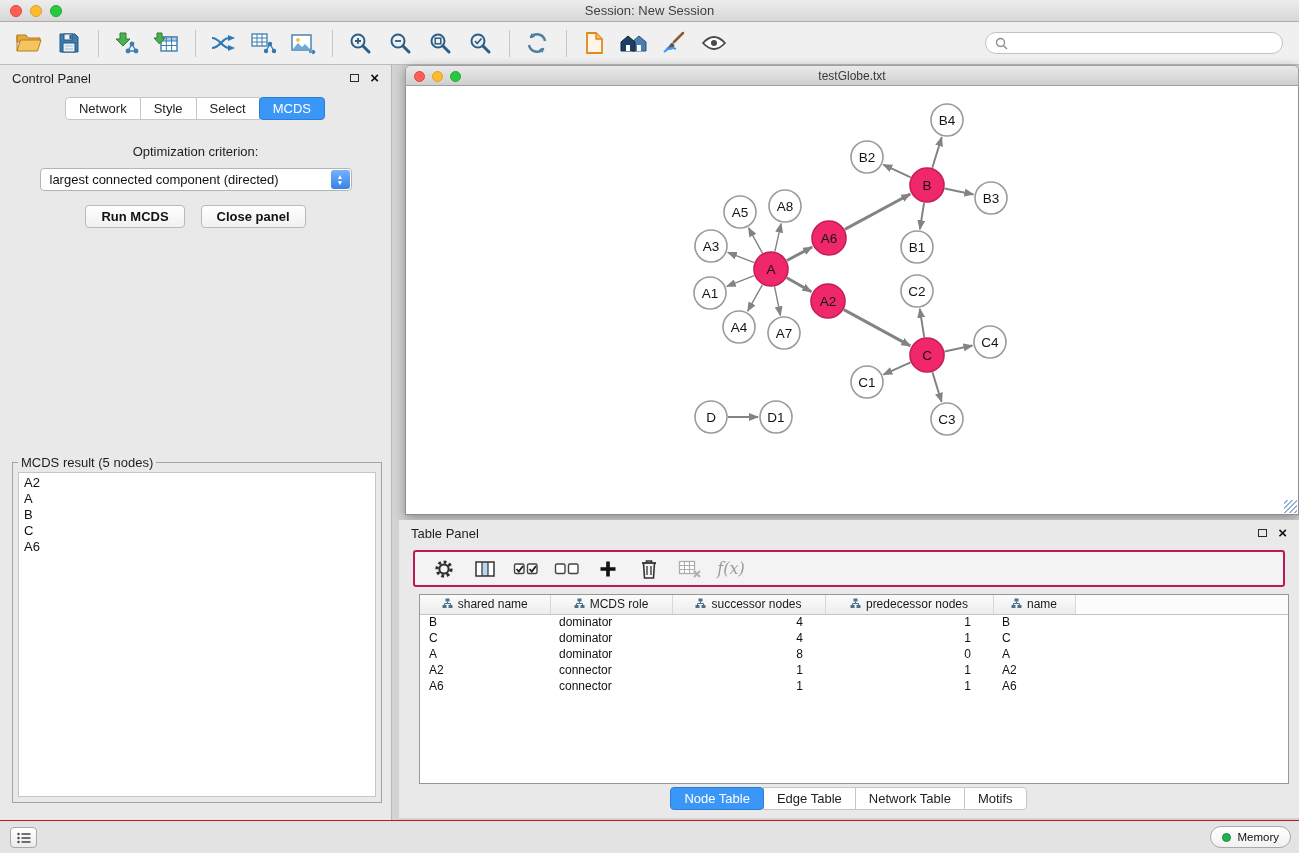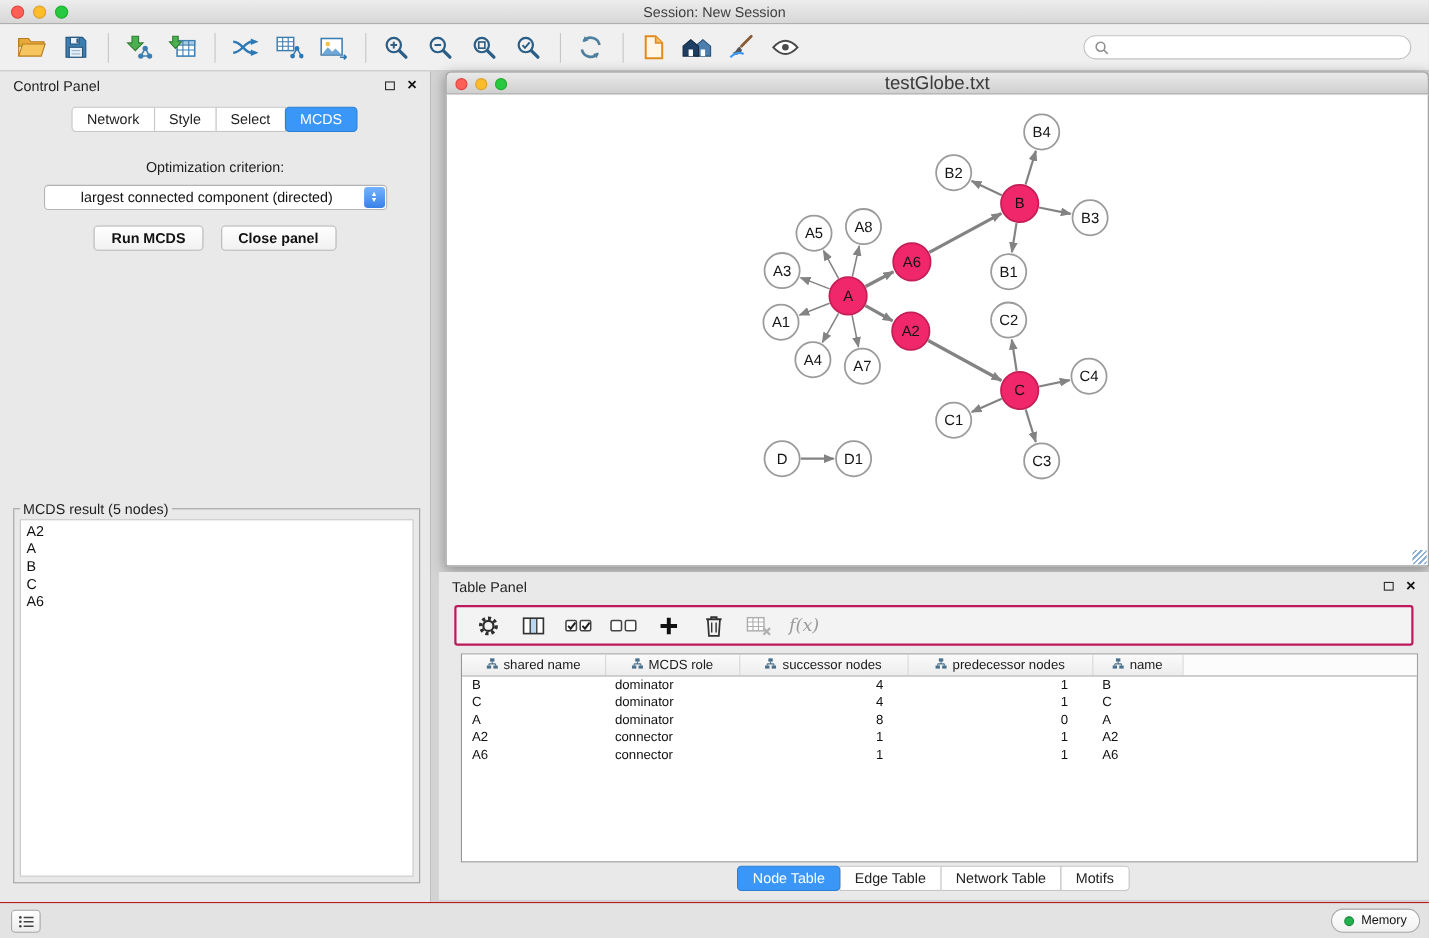--- a/index.html
+++ b/index.html
@@ -43,21 +43,21 @@
   .cp-tabs, .tp-tabs { display:flex; justify-content:center; }
   .cp-tabs { margin-top:6px; }
   .tab { font-size:13px; color:#222; background:#FFFFFF; border:1px solid #C6C6C6;
     padding:3px 13px; margin-left:-1px; line-height:15px; }
   .tab:first-child { border-radius:4px 0 0 4px; }
   .tab:last-child { border-radius:0 4px 4px 0; }
   .tab.active { background:#3B97F7; border-color:#2E7FD4; color:#fff; border-radius:4px; position:relative; z-index:1; }
   .opt-label { text-align:center; margin-top:24px; font-size:13px; color:#1E1E1E; }
   .dropdown { position:relative; width:312px; height:23px; margin:9px auto 0; background:#fff;
     border:1px solid #B4B4B4; border-radius:4px; display:flex; align-items:center;
-    font-size:13px; color:#111; padding:0 24px 0 9px;justify-content:center; }
+    font-size:13px; color:#111; padding:0 24px 0 9px; }
   .dropdown .stepper { position:absolute; right:1px; top:1px; bottom:1px; width:19px;
     background:linear-gradient(#74B3FC,#3981E8); border-radius:3px; color:#fff;
     display:flex; flex-direction:column; align-items:center; justify-content:center; }
   .dropdown .stepper span { font-size:6.5px; line-height:5.5px; }
   .cp-buttons { display:flex; justify-content:center; gap:16px; margin-top:14px; }
   .cp-buttons button { font-family:"Liberation Sans",sans-serif; font-size:13px; color:#111;
     background:linear-gradient(#FFFFFF,#F1F1F1); border:1px solid #B9B9B9; border-radius:4px;
     padding:3px 15px;font-weight:bold; }
   .result-box { position:absolute; left:12px; right:9px; top:390px; bottom:17px;
     border:1px solid #A2A2A2; margin:0; padding:0; }
@@ -66,21 +66,21 @@
     border:1px solid #C6C6C6; font-size:13px; color:#111; padding:2px 5px; line-height:16px; overflow:hidden; }
 
   
   .right-bg { position:absolute; left:392px; top:65px; right:0; height:755px; background:#D3D3D3; }
 
   
   .network-window { position:absolute; left:405px; top:65px; width:894px; height:450px;
     border-radius:5px 5px 2px 2px; box-shadow:0 3px 12px rgba(0,0,0,0.35); }
   .net-titlebar { height:21px; background:linear-gradient(#EAEAEA,#CFCFCF);
     border:1px solid #A0A0A0; border-radius:5px 5px 0 0; position:relative;
-    display:flex; align-items:center; justify-content:center; font-size:17px; color:#3A3A3A; }
+    display:flex; align-items:center; justify-content:center; font-size:12px; color:#3A3A3A; }
   .net-lights { position:absolute; left:8px; top:5px; display:flex; gap:7px; }
   .net-content { position:absolute; top:21px; left:0; right:0; bottom:0; background:#fff;
     border:1px solid #8E8E8E; border-top:none; }
   .net-content svg.graph { position:absolute; left:0; top:0; }
   .resize-grip { position:absolute; right:1px; bottom:1px; width:13px; height:13px;
     background:repeating-linear-gradient(135deg, transparent 0 2px, #8FAFD4 2px 3.5px); }
 
   
   .table-panel { position:absolute; left:399px; top:520px; width:900px; height:298px; background:#E9E9E9; }
   .tp-toolbar { position:absolute; left:14px; right:14px; top:30px; height:37px;

